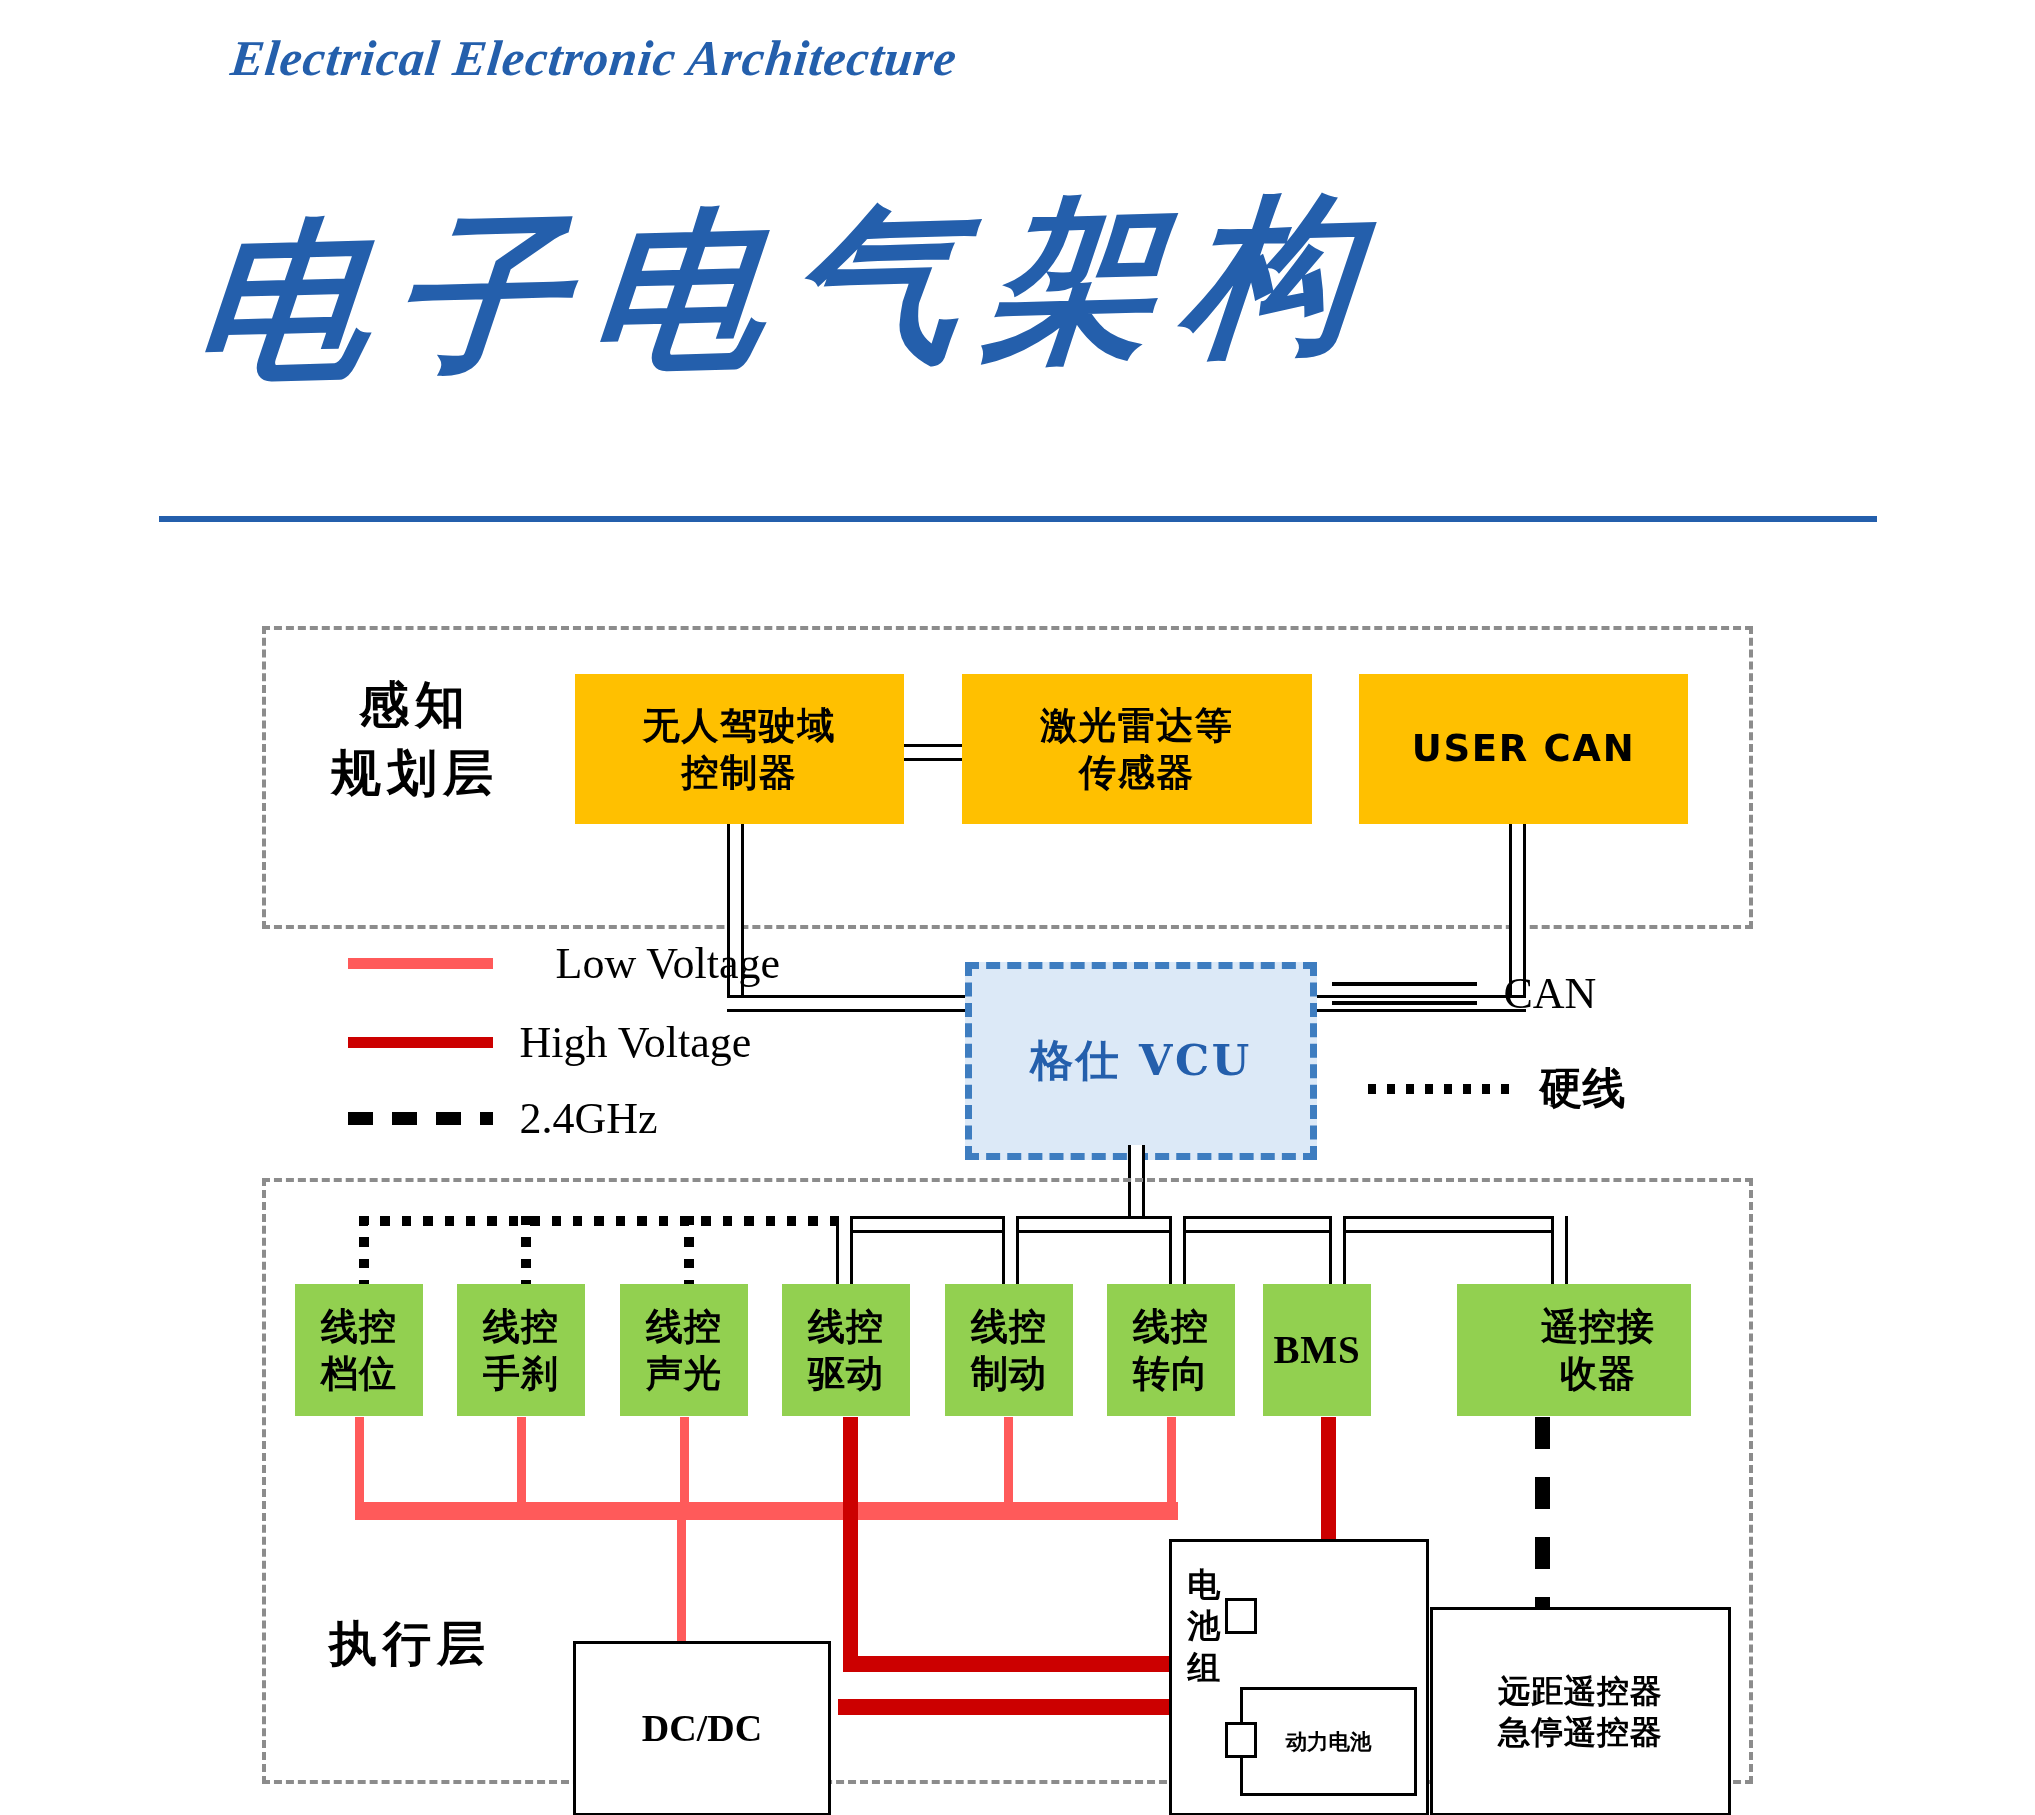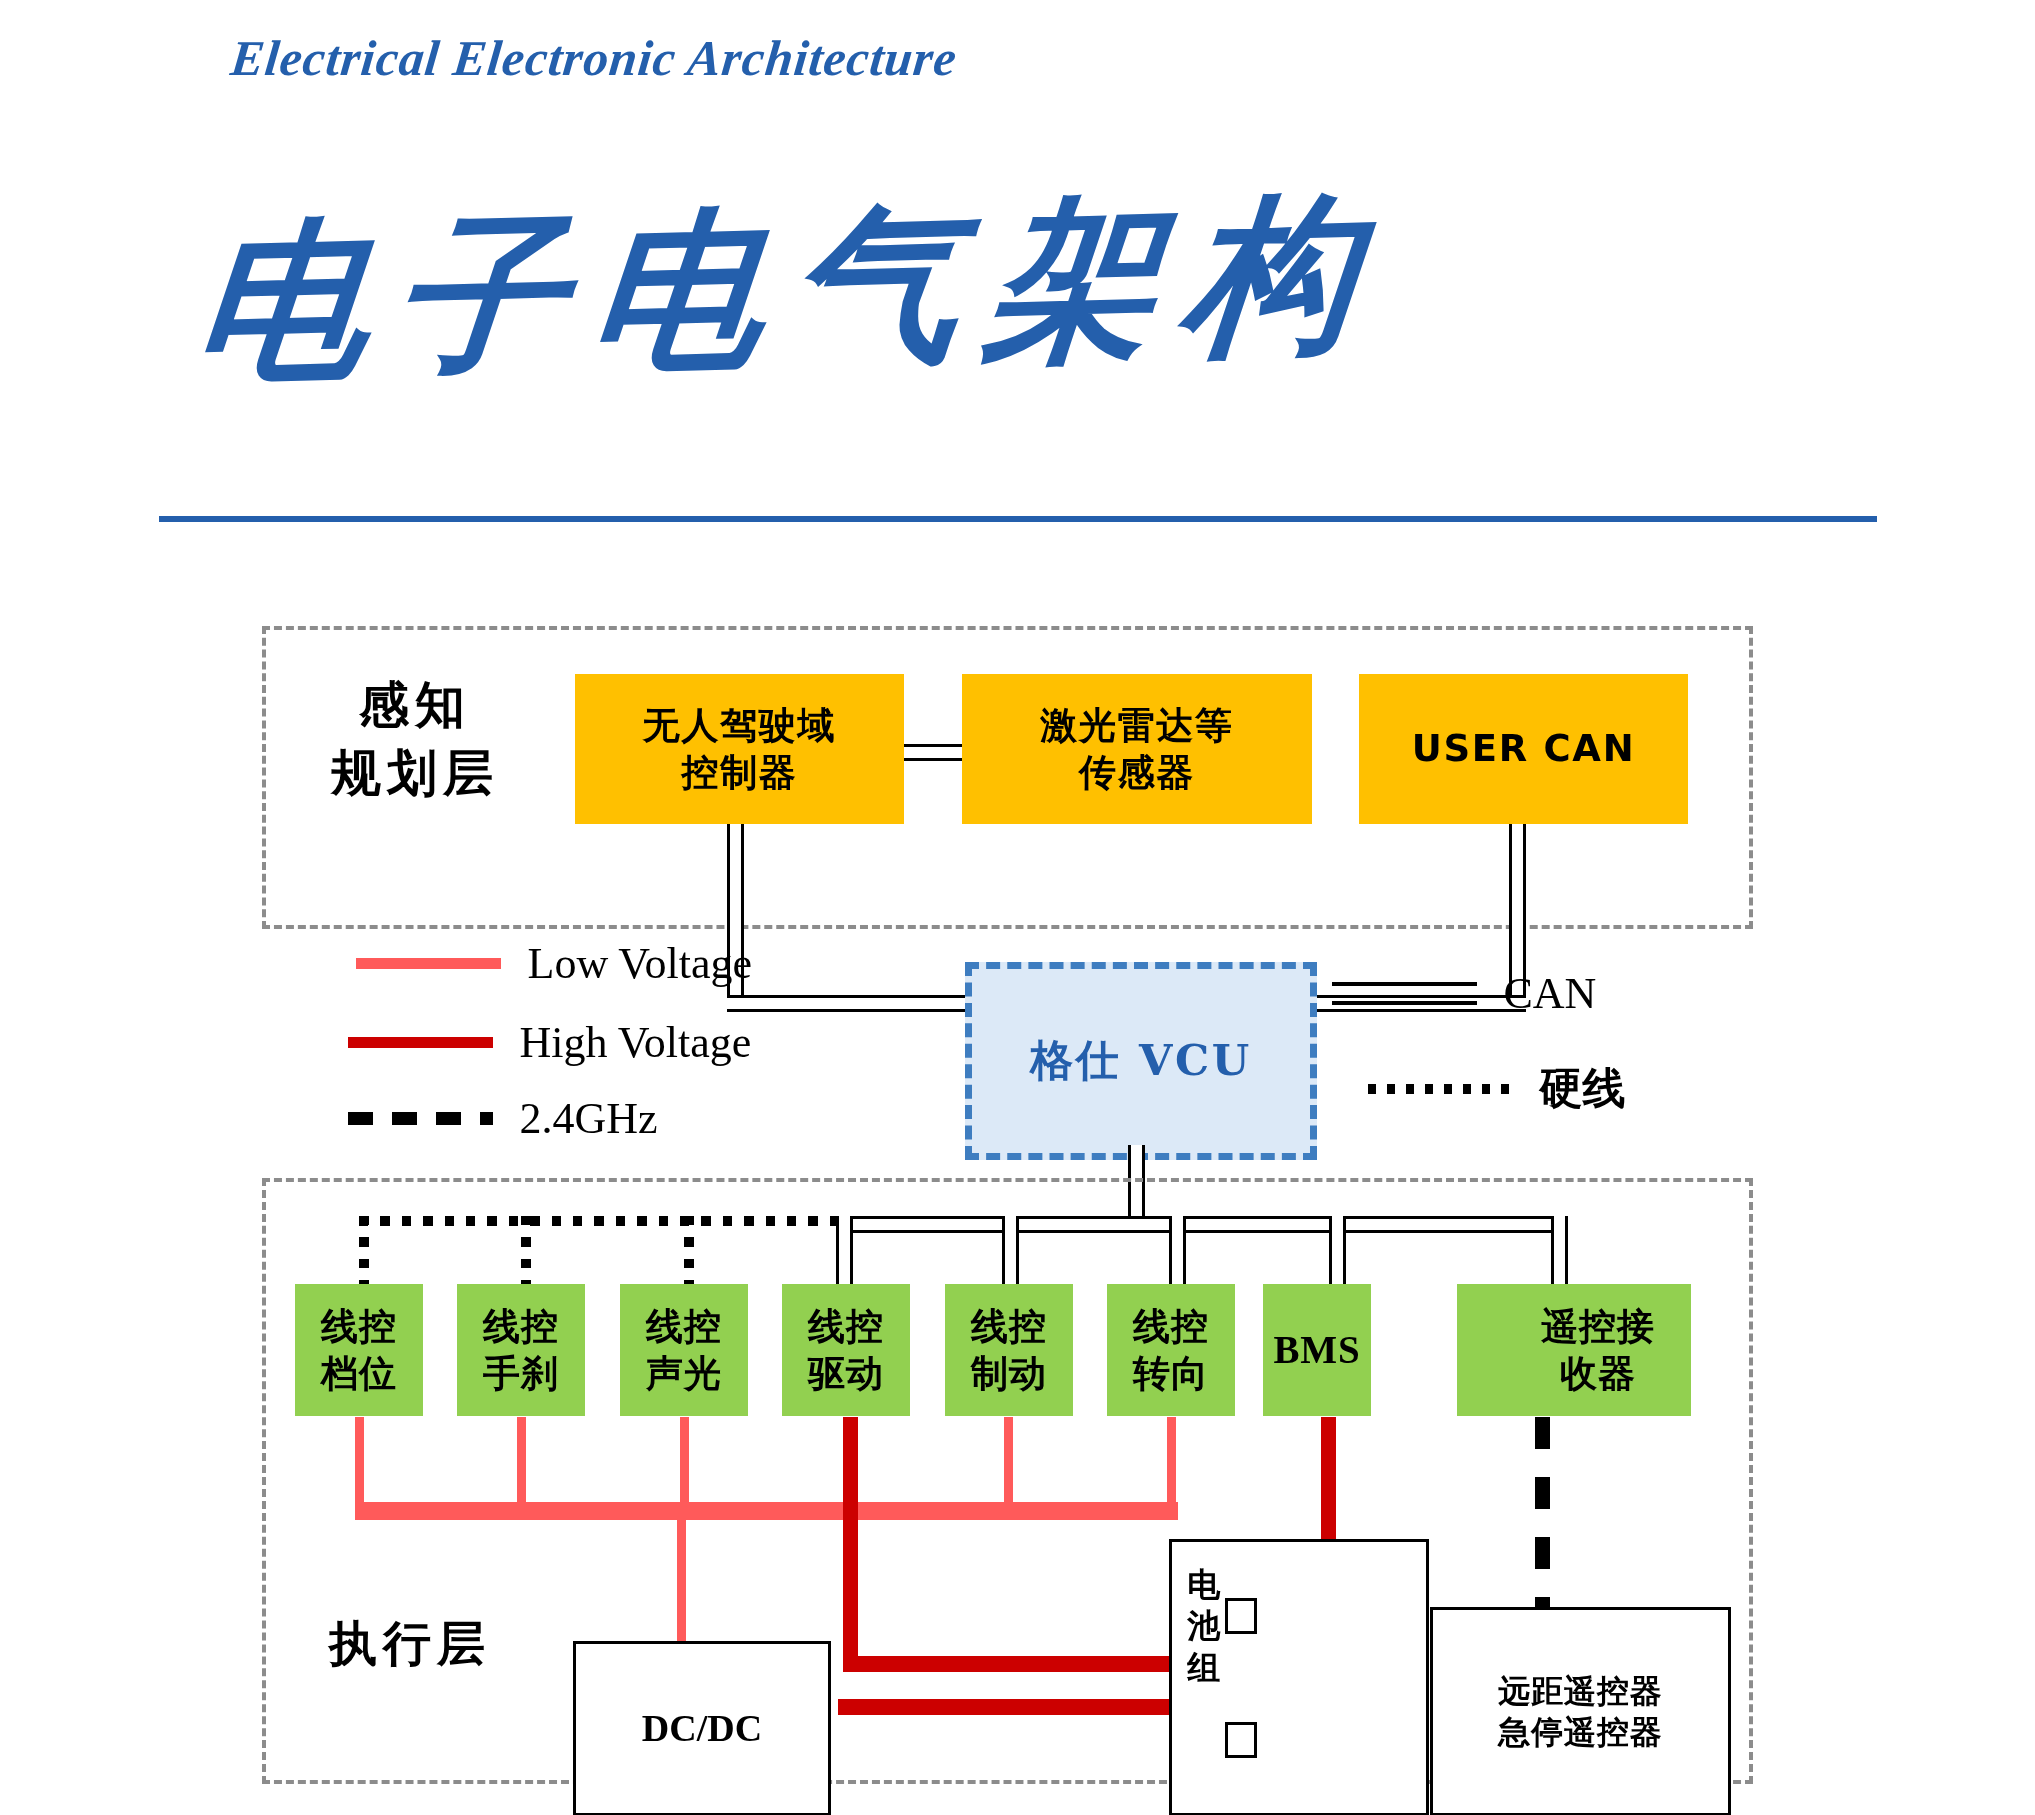--- a/index.html
+++ b/index.html
@@ -84,21 +84,21 @@
 传感器</div>
 <div class="node orange" style="left:1359px;top:674px;width:329px;height:150px;">USER CAN</div>
 
 <div class="w can-h" style="left:904px;top:744px;width:58px;"></div>
 
 <div class="w can-v" style="left:727px;top:824px;height:182px;"></div>
 <div class="w can-v" style="left:1509px;top:824px;height:182px;"></div>
 <div class="w can-h" style="left:727px;top:995px;width:799px;"></div>
 <div class="w can-v" style="left:1128px;top:995px;height:180px;"></div>
 
-<div class="legend-row" style="left:356px;top:938px;">
+<div class="legend-row" style="left:348px;top:938px;gap:36px;">
   <span class="lg-swatch sw-low"></span>
   <span class="lg-txt">Low Voltage</span>
 </div>
 <div class="legend-row" style="left:348px;top:1017px;">
   <span class="lg-swatch sw-high"></span>
   <span class="lg-txt">High Voltage</span>
 </div>
 <div class="legend-row" style="left:348px;top:1093px;">
   <span class="lg-swatch sw-24g"></span>
   <span class="lg-txt">2.4GHz</span>
@@ -167,20 +167,23 @@
 
 <div class="node plain" style="left:573px;top:1641px;width:252px;height:169px;
      font-size:38px;font-weight:700;font-family:'Liberation Serif','DejaVu Serif',serif;">DC/DC</div>
 
 <div class="plain" style="position:absolute;left:1169px;top:1539px;width:254px;height:271px;">
   <div style="position:absolute;left:10.3px;top:22px;width:43px;font-size:33px;font-weight:700;
        text-align:center;line-height:1.25;white-space:pre-line;color:#000;
        font-family:'DejaVu Sans','Liberation Sans',sans-serif;">电
 池
 组</div>
+  <div style="position:absolute;left:68px;top:145px;width:171px;height:103px;border:3.8px solid #000;
+       display:flex;align-items:center;justify-content:center;font-size:21.4px;font-weight:700;color:#000;
+       font-family:'DejaVu Sans','Liberation Sans',sans-serif;">动力电池</div>
   <div style="position:absolute;left:53px;top:56px;width:26px;height:30px;border:3.8px solid #000;background:#fff;"></div>
   <div style="position:absolute;left:53px;top:180px;width:26px;height:30px;border:3.8px solid #000;background:#fff;"></div>
 </div>
 
 <div class="node plain" style="left:1430px;top:1607px;width:295px;height:203px;font-size:32px;letter-spacing:0.9px;
      font-family:'DejaVu Sans','Liberation Sans',sans-serif;">远距遥控器
 急停遥控器</div>
 
 
 </body></html>

